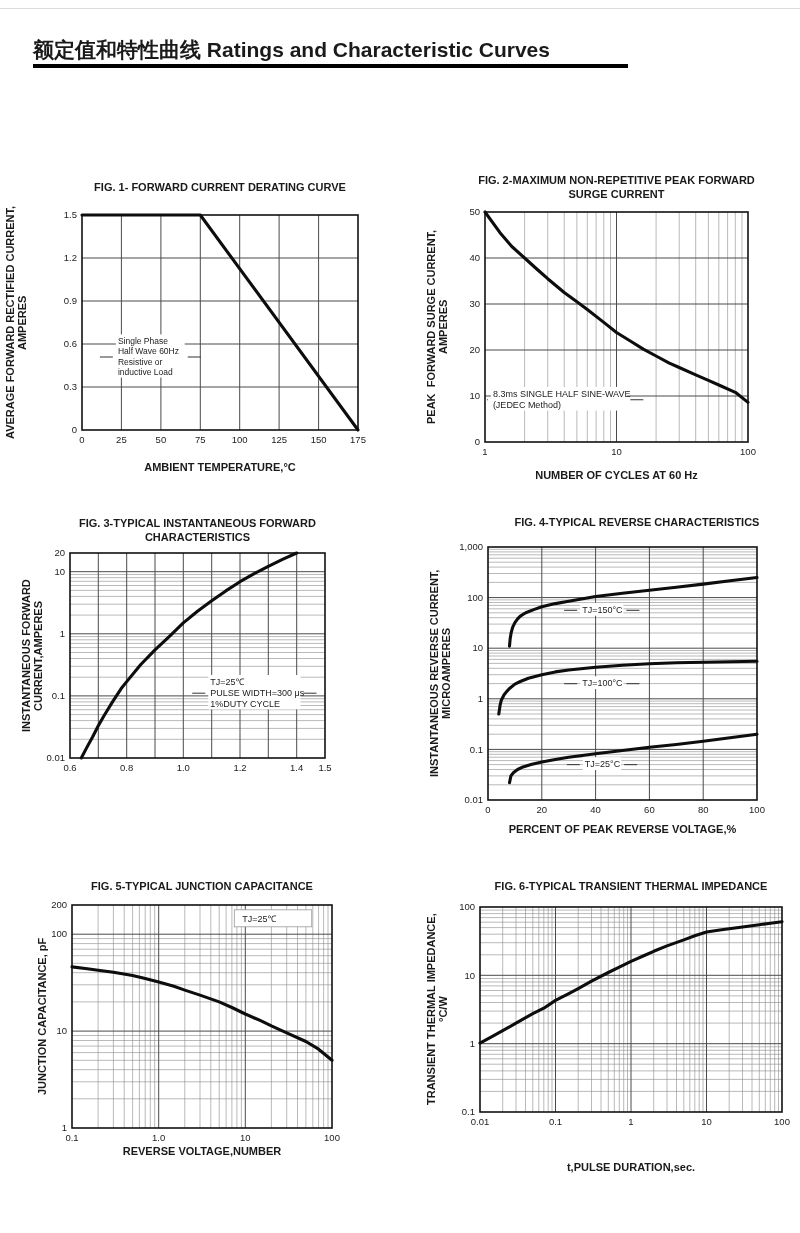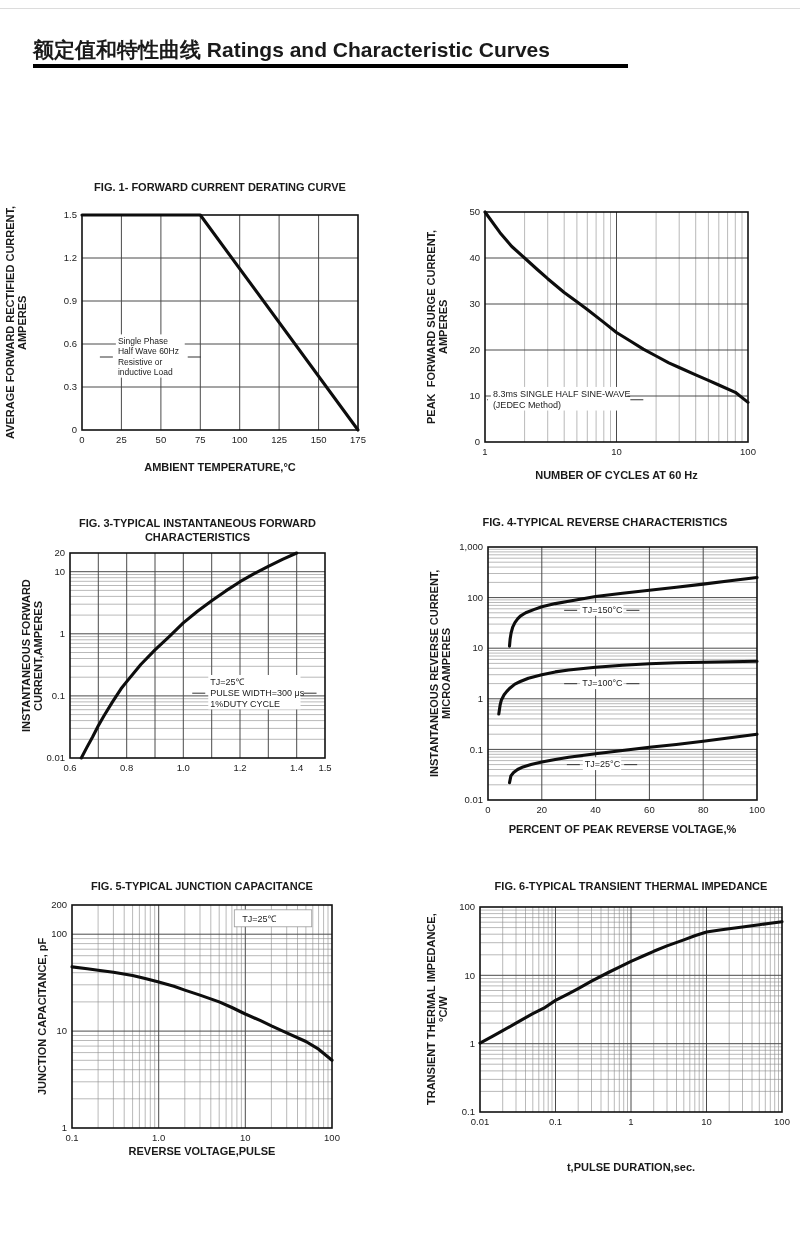--- a/index.html
+++ b/index.html
@@ -113,20 +113,22 @@
           <text x="-5" y="49.2" text-anchor="end" font-size="9.5">40</text>
           <text x="-5" y="3.2" text-anchor="end" font-size="9.5">50</text>
           <path d="M0.0 0.0 L15.0 20.7 L26.8 34.5 L39.6 46.0 L52.3 57.5 L62.7 66.7 L79.2 80.5 L91.9 89.7 L102.3 97.5 L118.8 110.4 L131.5 120.5 L146.5 129.7 L158.3 137.1 L171.1 144.0 L183.8 150.9 L194.2 155.5 L210.7 162.8 L223.4 168.4 L233.8 173.0 L250.3 180.3 L263.0 190.4" fill="none" stroke="#0d0d0d" stroke-width="3.1" stroke-linejoin="round" stroke-linecap="round"></path>
           <rect x="5.89" y="174.95000000000002" width="136.435" height="23.6" fill="#ffffff"></rect>
           <line x1="2" y1="187.75000000000003" x2="2.8899999999999997" y2="187.75000000000003" stroke="#333" stroke-width="1"></line>
           <line x1="145.325" y1="187.75000000000003" x2="158.325" y2="187.75000000000003" stroke="#333" stroke-width="1"></line>
           <text x="7.89" y="184.95000000000002" font-size="9">8.3ms SINGLE HALF SINE-WAVE</text>
           <text x="7.89" y="195.75000000000003" font-size="9">(JEDEC Method)</text>
         </g>
       </svg>
+    <figcaption class="fig-title" style="left: 171.5px;">FIG. 2-MAXIMUM NON-REPETITIVE PEAK FORWARD
+SURGE CURRENT</figcaption>
     <div class="ylab" style="left: -20px; top: -7px; height: 320px;">PEAK  FORWARD SURGE CURRENT,
 AMPERES</div>
     <div class="xlab" style="left: 171.5px;">NUMBER OF CYCLES AT 60 Hz</div>
   </figure>
 
   <figure class="chart fig2">
     <svg width="309" height="325" viewBox="0 0 309 325">
         <g transform="translate(40,36)">
           <line x1="0" y1="186.3" x2="255" y2="186.3" stroke="#8a8a8a" stroke-width="0.6"></line>
           <line x1="0" y1="175.4" x2="255" y2="175.4" stroke="#8a8a8a" stroke-width="0.6"></line>
@@ -264,21 +266,21 @@
           <rect x="92.14999999999999" y="129.29500000000002" width="43.24" height="12.8" fill="#ffffff"></rect>
           <line x1="76.14999999999999" y1="136.69500000000002" x2="89.14999999999999" y2="136.69500000000002" stroke="#333" stroke-width="1"></line>
           <line x1="138.39" y1="136.69500000000002" x2="151.39" y2="136.69500000000002" stroke="#333" stroke-width="1"></line>
           <text x="94.14999999999999" y="139.29500000000002" font-size="9">TJ=100°C</text>
           <rect x="94.84" y="210.255" width="38.335" height="12.8" fill="#ffffff"></rect>
           <line x1="78.84" y1="217.655" x2="91.84" y2="217.655" stroke="#333" stroke-width="1"></line>
           <line x1="136.175" y1="217.655" x2="149.175" y2="217.655" stroke="#333" stroke-width="1"></line>
           <text x="96.84" y="220.255" font-size="9">TJ=25°C</text>
         </g>
       </svg>
-    <figcaption class="fig-title" style="left: 157px;">FIG. 4-TYPICAL REVERSE CHARACTERISTICS</figcaption>
+    <figcaption class="fig-title" style="left: 189px;">FIG. 4-TYPICAL REVERSE CHARACTERISTICS</figcaption>
     <div class="ylab" style="left: -20px; top: -14px; height: 343px;">INSTANTANEOUS REVERSE CURRENT,
 MICROAMPERES</div>
     <div class="xlab" style="left: 174.5px;">PERCENT OF PEAK REVERSE VOLTAGE,%</div>
   </figure>
 
   <figure class="chart fig4">
     <svg width="314" height="278" viewBox="0 0 314 278">
         <g transform="translate(40,25)">
           <line x1="26.1" y1="0" x2="26.1" y2="223" stroke="#8a8a8a" stroke-width="0.6"></line>
           <line x1="41.4" y1="0" x2="41.4" y2="223" stroke="#8a8a8a" stroke-width="0.6"></line>
@@ -333,21 +335,21 @@
           <text x="-5" y="129.3" text-anchor="end" font-size="9.5">10</text>
           <text x="-5" y="32.4" text-anchor="end" font-size="9.5">100</text>
           <text x="-5" y="3.2" text-anchor="end" font-size="9.5">200</text>
           <path d="M0.0 61.9 L15.3 63.7 L26.1 65.2 L41.4 67.2 L60.6 70.5 L73.2 73.4 L86.7 77.1 L101.9 81.3 L112.8 85.1 L128.0 90.1 L147.2 96.9 L159.9 102.5 L173.3 109.0 L188.6 115.7 L199.4 120.9 L214.7 127.8 L233.9 136.5 L246.6 144.2 L260.0 155.3" fill="none" stroke="#0d0d0d" stroke-width="3.1" stroke-linejoin="round" stroke-linecap="round"></path>
           <rect x="162.3" y="4.805000000000001" width="77.43" height="17" fill="#ffffff" stroke="#999" stroke-width="0.8"></rect>
           <text x="170.3" y="16.805" font-size="9">TJ=25℃</text>
         </g>
       </svg>
     <figcaption class="fig-title" style="left: 170px;">FIG. 5-TYPICAL JUNCTION CAPACITANCE</figcaption>
     <div class="ylab" style="left: 4px; top: -20px; height: 313px;">JUNCTION CAPACITANCE, pF</div>
-    <div class="xlab" style="left: 170px;">REVERSE VOLTAGE,PULSE</div>
+    <div class="xlab" style="left: 170px;">REVERSE VOLTAGE,NUMBER</div>
   </figure>
 
   <figure class="chart fig5">
     <svg width="356" height="294" viewBox="0 0 356 294">
         <g transform="translate(40,27)">
           <line x1="22.7" y1="0" x2="22.7" y2="205" stroke="#8a8a8a" stroke-width="0.6"></line>
           <line x1="36.0" y1="0" x2="36.0" y2="205" stroke="#8a8a8a" stroke-width="0.6"></line>
           <line x1="45.5" y1="0" x2="45.5" y2="205" stroke="#8a8a8a" stroke-width="0.6"></line>
           <line x1="52.8" y1="0" x2="52.8" y2="205" stroke="#8a8a8a" stroke-width="0.6"></line>
           <line x1="58.8" y1="0" x2="58.8" y2="205" stroke="#8a8a8a" stroke-width="0.6"></line>

